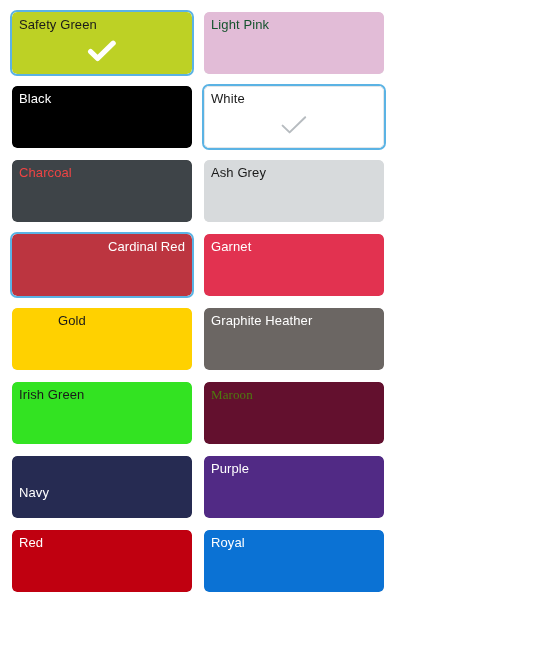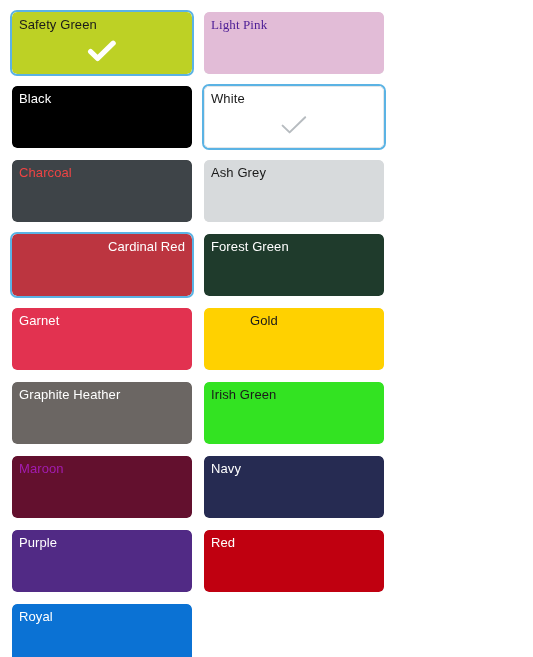--- a/index.html
+++ b/index.html
@@ -88,21 +88,21 @@
 <div id="swatch-grid">
     <div class="swatch selected">
       <div class="swatch-fill" style="background: rgb(189, 209, 37);"></div>
       <div class="swatch-label" style="color: rgb(26, 26, 26);">Safety Green</div>
       <span class="check-icon"><svg viewBox="0 0 30 26" width="30" height="26">
           <path d="M3.6 13.6 L10.6 20.4 L26.2 5.2" fill="none" stroke="#ffffff" stroke-width="5.2" stroke-linecap="round" stroke-linejoin="round"></path>
         </svg></span>
     </div>
     <div class="swatch">
       <div class="swatch-fill" style="background: rgb(226, 188, 215);"></div>
-      <div class="swatch-label" style="color: #4c1d95; font-family: Liberation Serif, serif;">Light Pink</div>
+      <div class="swatch-label" style="color: #14532d;">Light Pink</div>
     </div>
     <div class="swatch">
       <div class="swatch-fill" style="background: rgb(0, 0, 0);"></div>
       <div class="swatch-label" style="color: rgb(255, 255, 255);">Black</div>
     </div>
     <div class="swatch selected outline-fill">
       <div class="swatch-fill" style="background: rgb(255, 255, 255);"></div>
       <div class="swatch-label" style="color: rgb(26, 26, 26);">White</div>
       <span class="check-icon"><svg viewBox="0 0 30 26" width="30" height="26">
           <path d="M3.6 13.6 L10.6 20.4 L26.2 5.2" fill="none" stroke="#b7bcc0" stroke-width="2" stroke-linecap="round" stroke-linejoin="round"></path>
@@ -114,46 +114,42 @@
     </div>
     <div class="swatch">
       <div class="swatch-fill" style="background: rgb(215, 218, 220);"></div>
       <div class="swatch-label" style="color: rgb(26, 26, 26);">Ash Grey</div>
     </div>
     <div class="swatch focused">
       <div class="swatch-fill" style="background: rgb(188, 53, 64);"></div>
       <div class="swatch-label" style="color: rgb(255, 255, 255); text-align: right;">Cardinal Red</div>
     </div>
     <div class="swatch">
-      <div class="swatch-fill" style="background: rgb(31, 59, 44);"></div>
-      <div class="swatch-label" style="color: rgb(255, 255, 255);">Forest Green</div>
-    </div>
-    <div class="swatch">
       <div class="swatch-fill" style="background: rgb(226, 50, 80);"></div>
       <div class="swatch-label" style="color: rgb(255, 255, 255);">Garnet</div>
     </div>
     <div class="swatch">
       <div class="swatch-fill" style="background: rgb(255, 209, 0);"></div>
       <div class="swatch-label" style="color: rgb(26, 26, 26); margin-left: 39px;">Gold</div>
     </div>
     <div class="swatch">
       <div class="swatch-fill" style="background: rgb(107, 102, 99);"></div>
       <div class="swatch-label" style="color: rgb(255, 255, 255);">Graphite Heather</div>
     </div>
     <div class="swatch">
       <div class="swatch-fill" style="background: rgb(51, 227, 34);"></div>
       <div class="swatch-label" style="color: rgb(26, 26, 26);">Irish Green</div>
     </div>
     <div class="swatch">
       <div class="swatch-fill" style="background: rgb(99, 16, 46);"></div>
-      <div class="swatch-label" style="color: #a21caf;">Maroon</div>
+      <div class="swatch-label" style="color: #4d7c0f; font-family: Liberation Serif, serif;">Maroon</div>
     </div>
     <div class="swatch">
       <div class="swatch-fill" style="background: rgb(38, 43, 82);"></div>
-      <div class="swatch-label" style="color: rgb(255, 255, 255);">Navy</div>
+      <div class="swatch-label" style="color: rgb(255, 255, 255); margin-top: 24px;">Navy</div>
     </div>
     <div class="swatch">
       <div class="swatch-fill" style="background: rgb(81, 42, 133);"></div>
       <div class="swatch-label" style="color: rgb(255, 255, 255);">Purple</div>
     </div>
     <div class="swatch">
       <div class="swatch-fill" style="background: rgb(192, 0, 16);"></div>
       <div class="swatch-label" style="color: rgb(255, 255, 255);">Red</div>
     </div>
     <div class="swatch">

